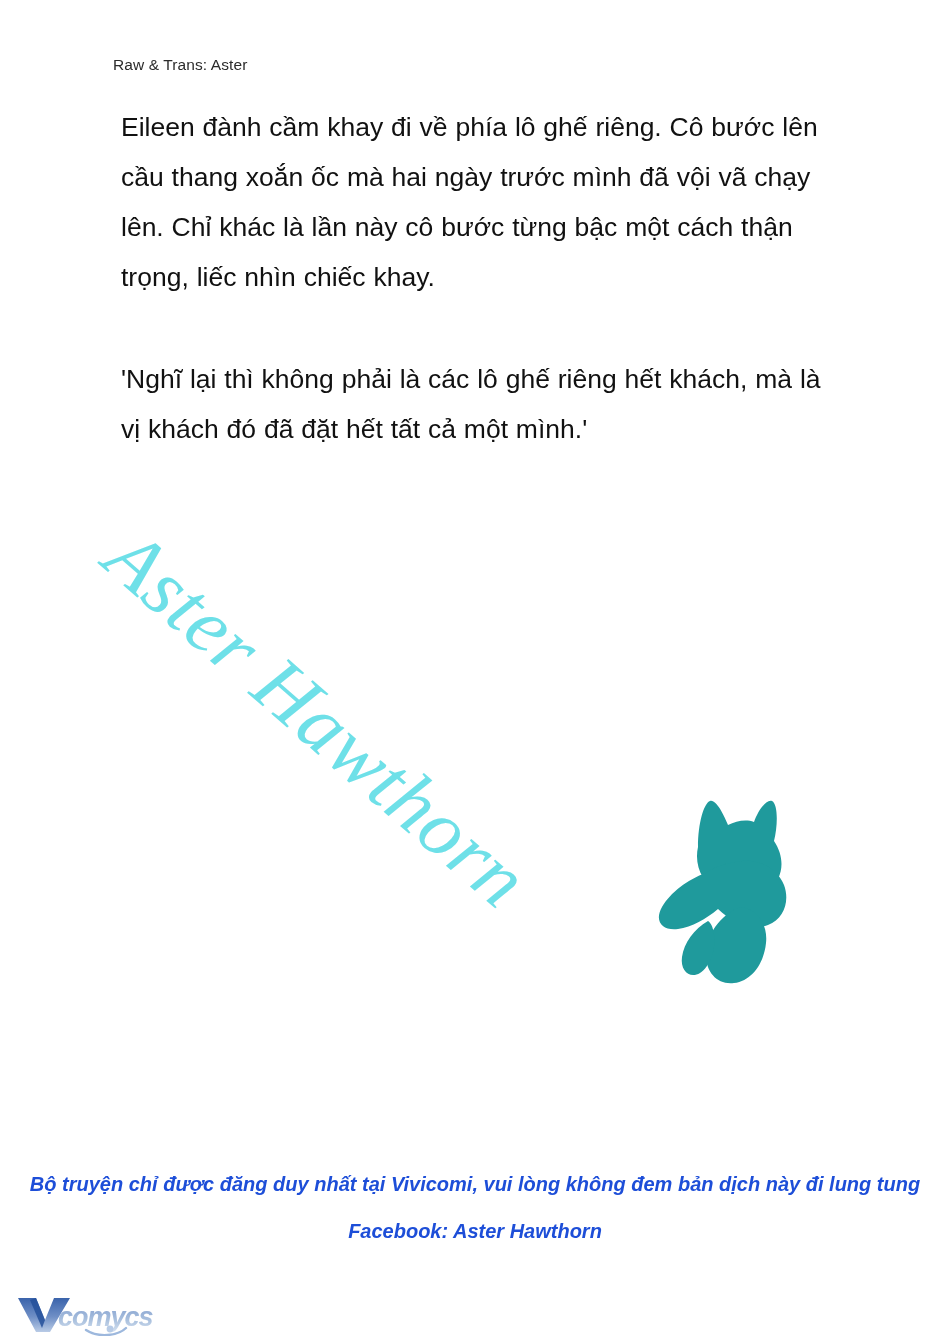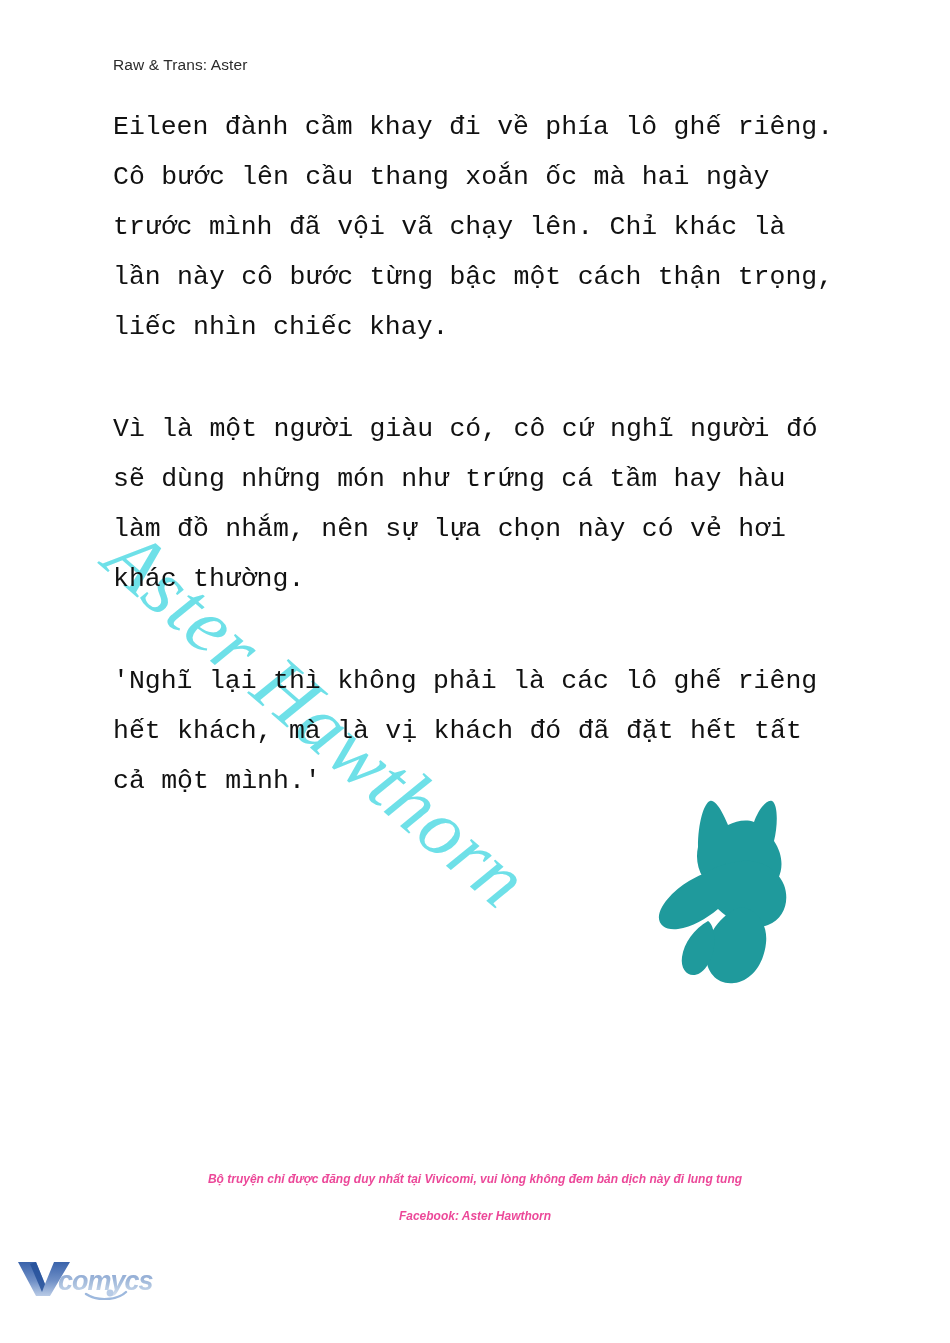--- a/index.html
+++ b/index.html
@@ -38,25 +38,25 @@
   
   .body-column {
     position: absolute;
     left: 113px;
     top: 102px;
     width: 730px;
     z-index: 3;
   }
 
   .story-paragraph {
-    font-family: Liberation Mono, monospace;
+    font-family: Liberation Sans, sans-serif;
     font-size: 26.5px;
     line-height: 50px;
     color: #111111;
-    margin: 0 0 52px 0;
+    margin: 0 0 52px 8px;
     text-align: left;
     word-spacing: 0.5px;
   }
   .story-paragraph:last-child { margin-bottom: 0; }
 
   
   .watermark {
     position: absolute;
     left: 118px;
     top: 300px;
@@ -95,35 +95,35 @@
   .footer-notice {
     position: absolute;
     left: 0;
     top: 1172px;
     width: 950px;
     text-align: center;
     z-index: 3;
   }
   .footer-line {
     font-family: "Liberation Sans", sans-serif;
-    font-size: 12px;
+    font-size: 20px;
     font-weight: bold;
     font-style: italic;
-    color: #ec4899;
+    color: #1d4ed8;
     line-height: 1.25;
     margin: 0 0 22px 0;
     white-space: nowrap;
   }
   .footer-line:last-child { margin-bottom: 16px; }
 
   
   .brand-logo {
     position: absolute;
     left: 14px;
-    top: 1252px;
+    top: 1288px;
     width: 145px;
     height: 48px;
     z-index: 5;
   }
   .brand-logo svg { display: block; }
 </style>
 </head>
 <body>
 
 <div id="page">
@@ -161,21 +161,20 @@
         <path d="M60 126 C46 134 36 148 34 162
                  C32 176 42 184 52 178
                  C62 172 68 154 66 140
                  C65 132 63 128 60 126 Z"></path>
       </g>
     </svg>
   </div>
 
   <div class="body-column">
     <p class="story-paragraph">Eileen đành cầm khay đi về phía lô ghế riêng. Cô bước lên cầu thang xoắn ốc mà hai ngày trước mình đã vội vã chạy lên. Chỉ khác là lần này cô bước từng bậc một cách thận trọng, liếc nhìn chiếc khay.</p>
-    <p class="story-paragraph">Vì là một người giàu có, cô cứ nghĩ người đó sẽ dùng những món như trứng cá tầm hay hàu làm đồ nhắm, nên sự lựa chọn này có vẻ hơi khác thường.</p>
     <p class="story-paragraph">'Nghĩ lại thì không phải là các lô ghế riêng hết khách, mà là vị khách đó đã đặt hết tất cả một mình.'</p>
   </div>
 
   <div class="footer-notice">
     <div class="footer-line">Bộ truyện chỉ được đăng duy nhất tại Vivicomi, vui lòng không đem bản dịch này đi lung tung</div>
     <div class="footer-line">Facebook: Aster Hawthorn</div>
   </div>
 
   <div class="brand-logo">
     <svg viewBox="0 0 145 48" width="145" height="48" aria-hidden="true">

